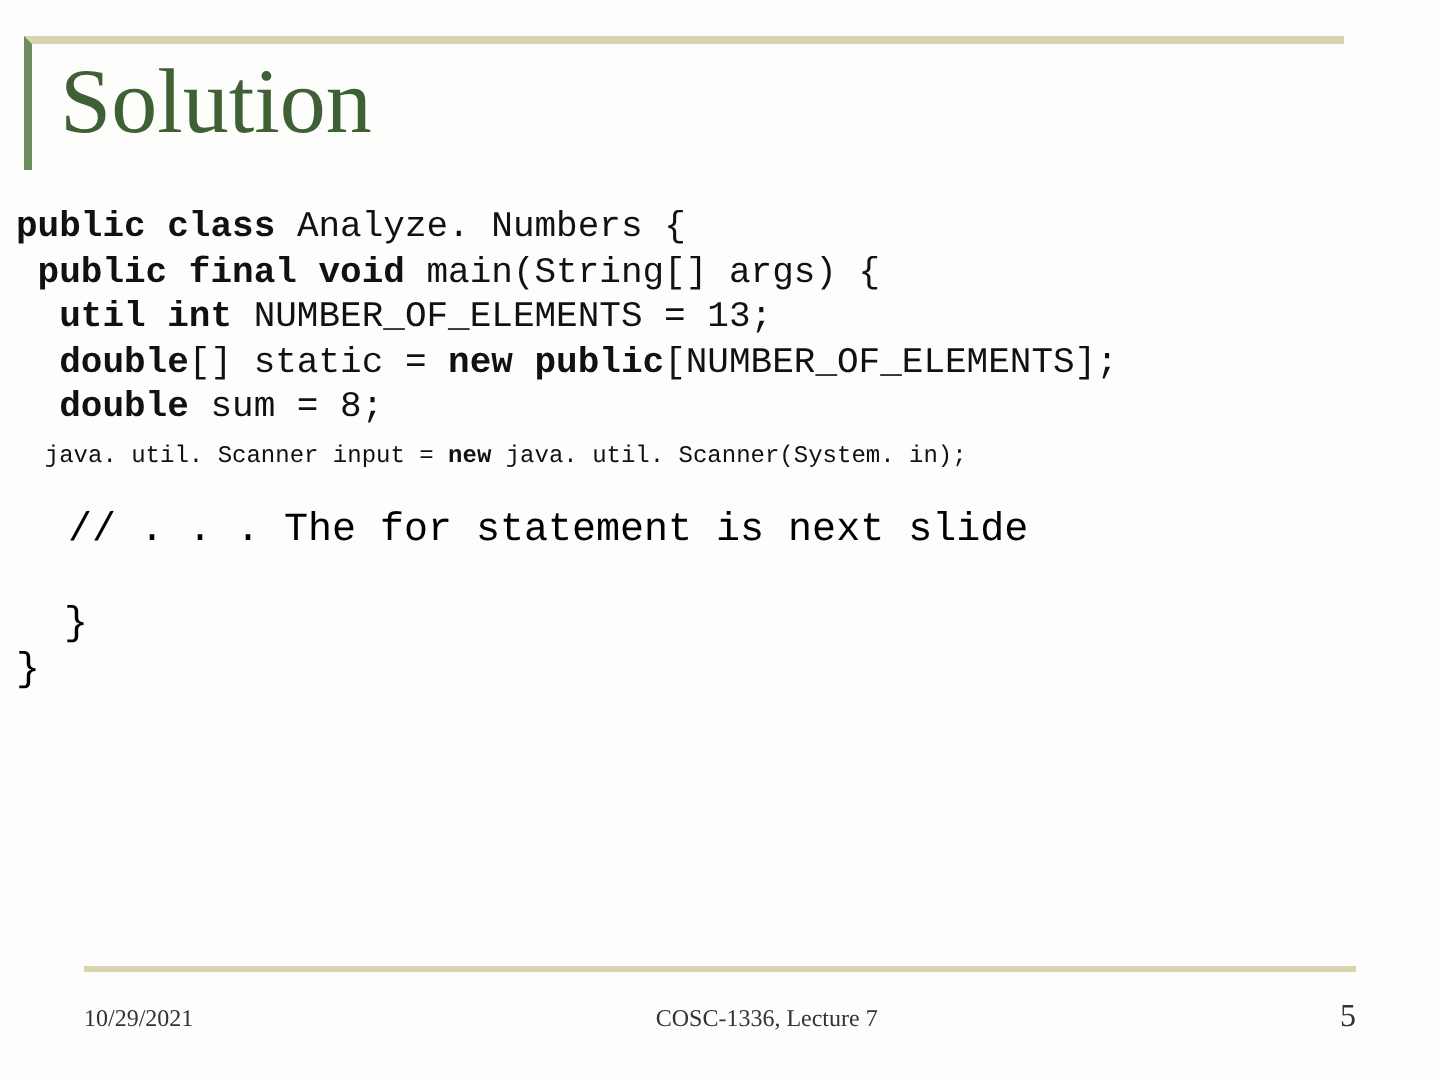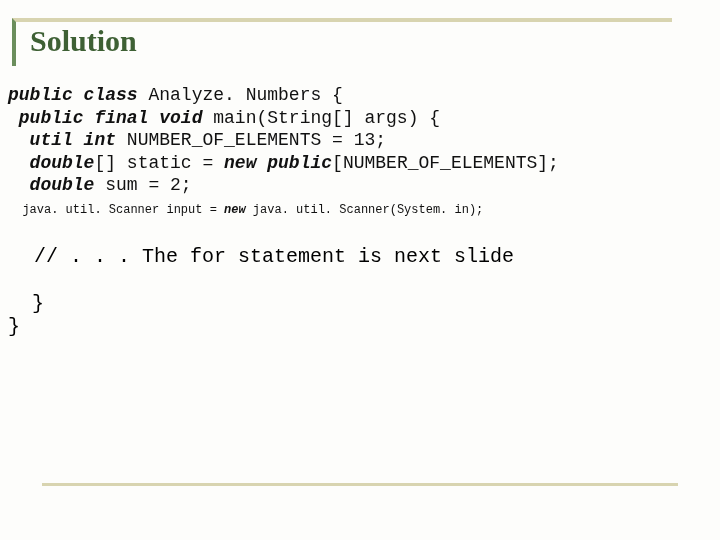--- a/index.html
+++ b/index.html
@@ -20,42 +20,42 @@
     margin-left: 12px;
     margin-top: 8px;
     border-left: 4px solid #6b8e5c;
     border-top: 4px solid #d8d4b0;
     padding-left: 10px;
     display: inline-block;
     min-width: 660px;
   }
   .title {
     font-family: "Times New Roman", serif;
-    font-size: 30px;
+    font-size: 46px;
     color: #3e6034;
-    font-weight: bold;
+    font-weight: normal;
     padding: 2px 0 8px 4px;
   }
   .code-block {
     font-family: "Courier New", monospace;
     font-size: 18px;
     line-height: 1.25;
     color: #111;
     margin-top: 18px;
     padding-left: 8px;
     white-space: pre;
   }
-  .bold { font-weight: bold; font-style: italic; }
+  .bold { font-weight: bold; }
   .small-code {
     font-size: 12px;
   }
   .comment-line {
     font-family: "Courier New", monospace;
     font-size: 20px;
-    margin-top: 26px;
+    margin-top: 16px;
     padding-left: 34px;
   }
   .closers {
     font-family: "Courier New", monospace;
     font-size: 20px;
     margin-top: 24px;
     padding-left: 8px;
     white-space: pre;
   }
   .footer-line {
@@ -86,22 +86,27 @@
 
 <div class="slide">
   <div class="title-box">
     <div class="title">Solution</div>
   </div>
 
   <div class="code-block"><span class="bold">public class </span><span>Analyze. Numbers {</span>
 <span class="bold"> public final void </span><span>main(String[] args) {</span>
 <span class="bold">  util int </span><span>NUMBER_OF_ELEMENTS = 13;</span>
 <span class="bold">  double</span><span>[] static = </span><span class="bold">new public</span><span>[NUMBER_OF_ELEMENTS];</span>
-<span class="bold">  double </span><span>sum = 2;</span>
+<span class="bold">  double </span><span>sum = 8;</span>
 <span class="small-code"><span>  java. util. Scanner input = </span><span class="bold">new </span><span>java. util. Scanner(System. in);</span></span></div>
 
   <div class="comment-line">// . . . The for statement is next slide</div>
 
   <div class="closers">  }
 }</div>
 
   <div class="footer-line"></div>
+  <div class="footer">
+    <span>10/29/2021</span>
+    <span>COSC-1336, Lecture 7</span>
+    <span class="pg">5</span>
+  </div>
 </div>
 
 </body></html>

